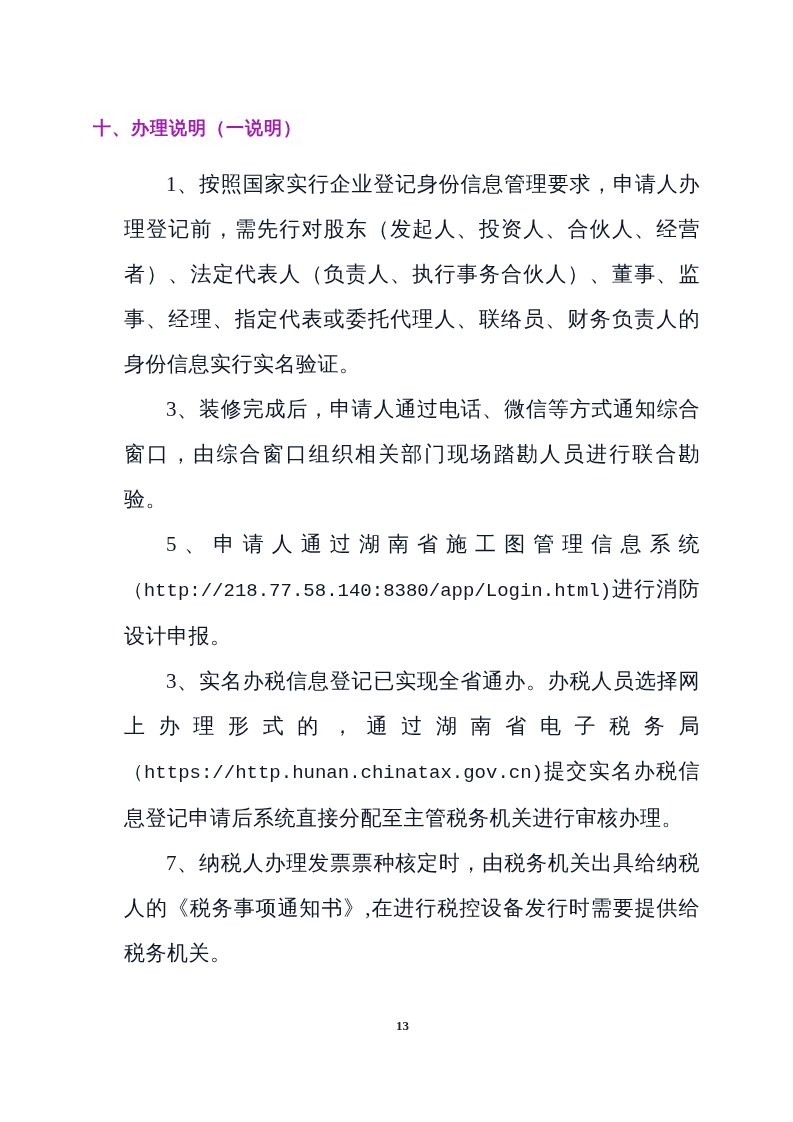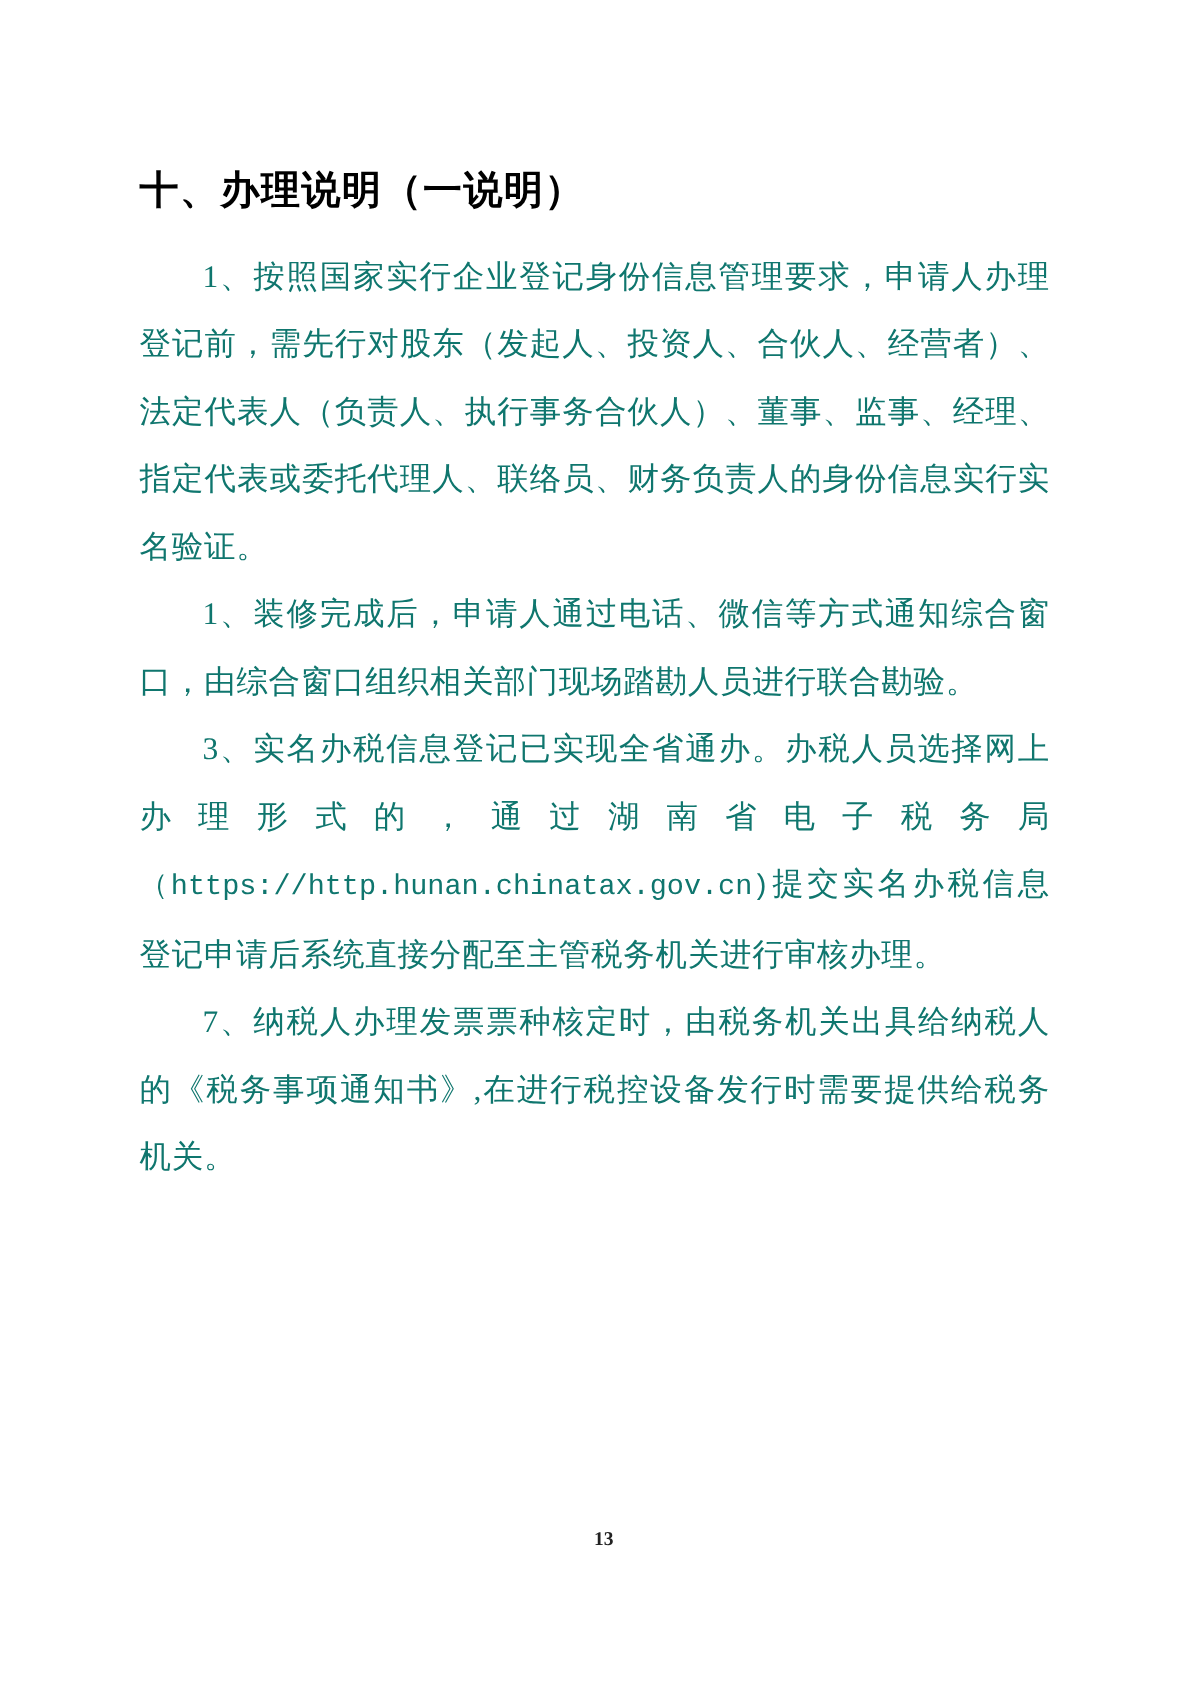--- a/index.html
+++ b/index.html
@@ -14,36 +14,37 @@
     overflow: hidden;
     font-family: "Liberation Serif", "DejaVu Serif", serif;
   }
   .content {
     position: absolute;
     top: 112px;
     left: 93px;
     right: 93px;
   }
   .doc-title {
-    font-family: Liberation Mono, monospace;
+    font-family: Liberation Serif, serif;
     font-weight: 700;
-    font-size: 26px;
+    font-size: 18px;
     line-height: 32px;
     letter-spacing: 1px;
-    color: #000000;
+    color: #a21caf;
     margin-bottom: 18px;
   }
   .doc-body p {
     font-size: 21px;
     line-height: 45px;
     text-align: justify;
     text-justify: inter-character;
     text-indent: 2em;
     letter-spacing: 0.5px;
-    color: #0f766e;
+    color: #0f172a;
+    margin-left: 31px;
   }
   .url-seg {
     font-family: "Liberation Mono", "DejaVu Sans Mono", monospace;
     font-size: 19px;
     white-space: nowrap;
     letter-spacing: 0;
   }
   .page-footer {
     position: absolute;
     top: 1018px;
@@ -60,23 +61,26 @@
 <body>
 
 <div class="page">
   <div class="content">
     <div class="doc-title">十、办理说明（一说明）</div>
 
     <div class="doc-body">
       <p>1、按照国家实行企业登记身份信息管理要求，申请人办理登记前，需先行对股东（发起人、投资人、合伙人、经营者）、法定代表人（负责人、执行事务合伙人）、董事、监事、经理、指定代表或委托代理人、联络员、财务负责人的身份信息实行实名验证。</p>
 
 
-      <p>1、装修完成后，申请人通过电话、微信等方式通知综合窗口，由综合窗口组织相关部门现场踏勘人员进行联合勘验。</p>
+      <p>3、装修完成后，申请人通过电话、微信等方式通知综合窗口，由综合窗口组织相关部门现场踏勘人员进行联合勘验。</p>
 
 
+      <p>
+        <span>5、申请人通过湖南省施工图管理信息系统</span><span class="url-seg">（http://218.77.58.140:8380/app/Login.html)</span><span>进行消防设计申报。</span>
+      </p>
 
       <p>
         <span>3、实名办税信息登记已实现全省通办。办税人员选择网上办理形式的，通过湖南省电子税务局</span><span class="url-seg">（https://http.hunan.chinatax.gov.cn)</span><span>提交实名办税信息登记申请后系统直接分配至主管税务机关进行审核办理。</span>
       </p>
 
       <p>7、纳税人办理发票票种核定时，由税务机关出具给纳税人的《税务事项通知书》,在进行税控设备发行时需要提供给税务机关。</p>
     </div>
   </div>
 
   <div class="page-footer">13</div>

